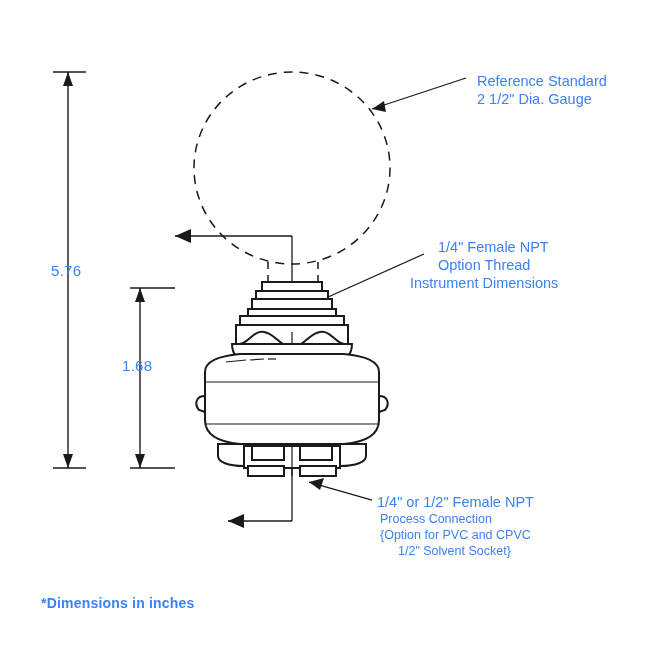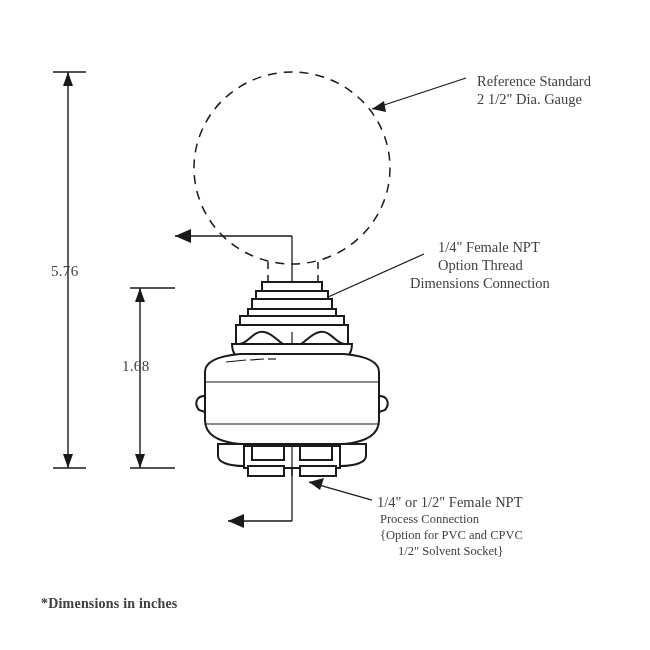--- a/index.html
+++ b/index.html
@@ -20,22 +20,22 @@
   }
   #drawing {
     position: absolute;
     left: 0;
     top: 0;
     width: 650px;
     height: 650px;
   }
   .anno {
     position: absolute;
-    font-family: Liberation Serif, serif;
-    color: #404040;
+    font-family: Liberation Sans, sans-serif;
+    color: #3b82f6;
     white-space: pre;
     line-height: 1.25;
   }
   .dim-label {
     font-size: 15px;
     letter-spacing: 0.3px;
   }
   .callout {
     font-size: 14.5px;
   }
@@ -161,21 +161,21 @@
 
   <div class="anno dim-label ta-left" style="left:51px; top:262px;">5.76</div>
 
   <div class="anno dim-label ta-left" style="left:122px; top:357px;">1.68</div>
 
   <div class="anno callout ta-left" style="left:477px; top:72px;">Reference Standard</div>
   <div class="anno callout ta-left" style="left:477px; top:90px;">2 1/2" Dia. Gauge</div>
 
   <div class="anno callout ta-left" style="left:438px; top:238px;">1/4" Female NPT</div>
   <div class="anno callout ta-left" style="left:438px; top:256px;">Option Thread</div>
-  <div class="anno callout ta-left" style="left:410px; top:274px;">Dimensions Connection</div>
+  <div class="anno callout ta-left" style="left:410px; top:274px;">Instrument Dimensions</div>
 
   <div class="anno callout ta-left" style="left:377px; top:493px;">1/4" or 1/2" Female NPT</div>
   <div class="anno callout-small ta-left" style="left:380px; top:528px;">{Option for PVC and CPVC</div>
   <div class="anno callout-small ta-left" style="left:380px; top:512px;">Process Connection</div>
   <div class="anno callout-small ta-left" style="left:398px; top:544px;">1/2" Solvent Socket}</div>
 
   <div class="anno footnote ta-left" style="left:41px; top:595px;">*Dimensions in inches</div>
 
 </div>
 

